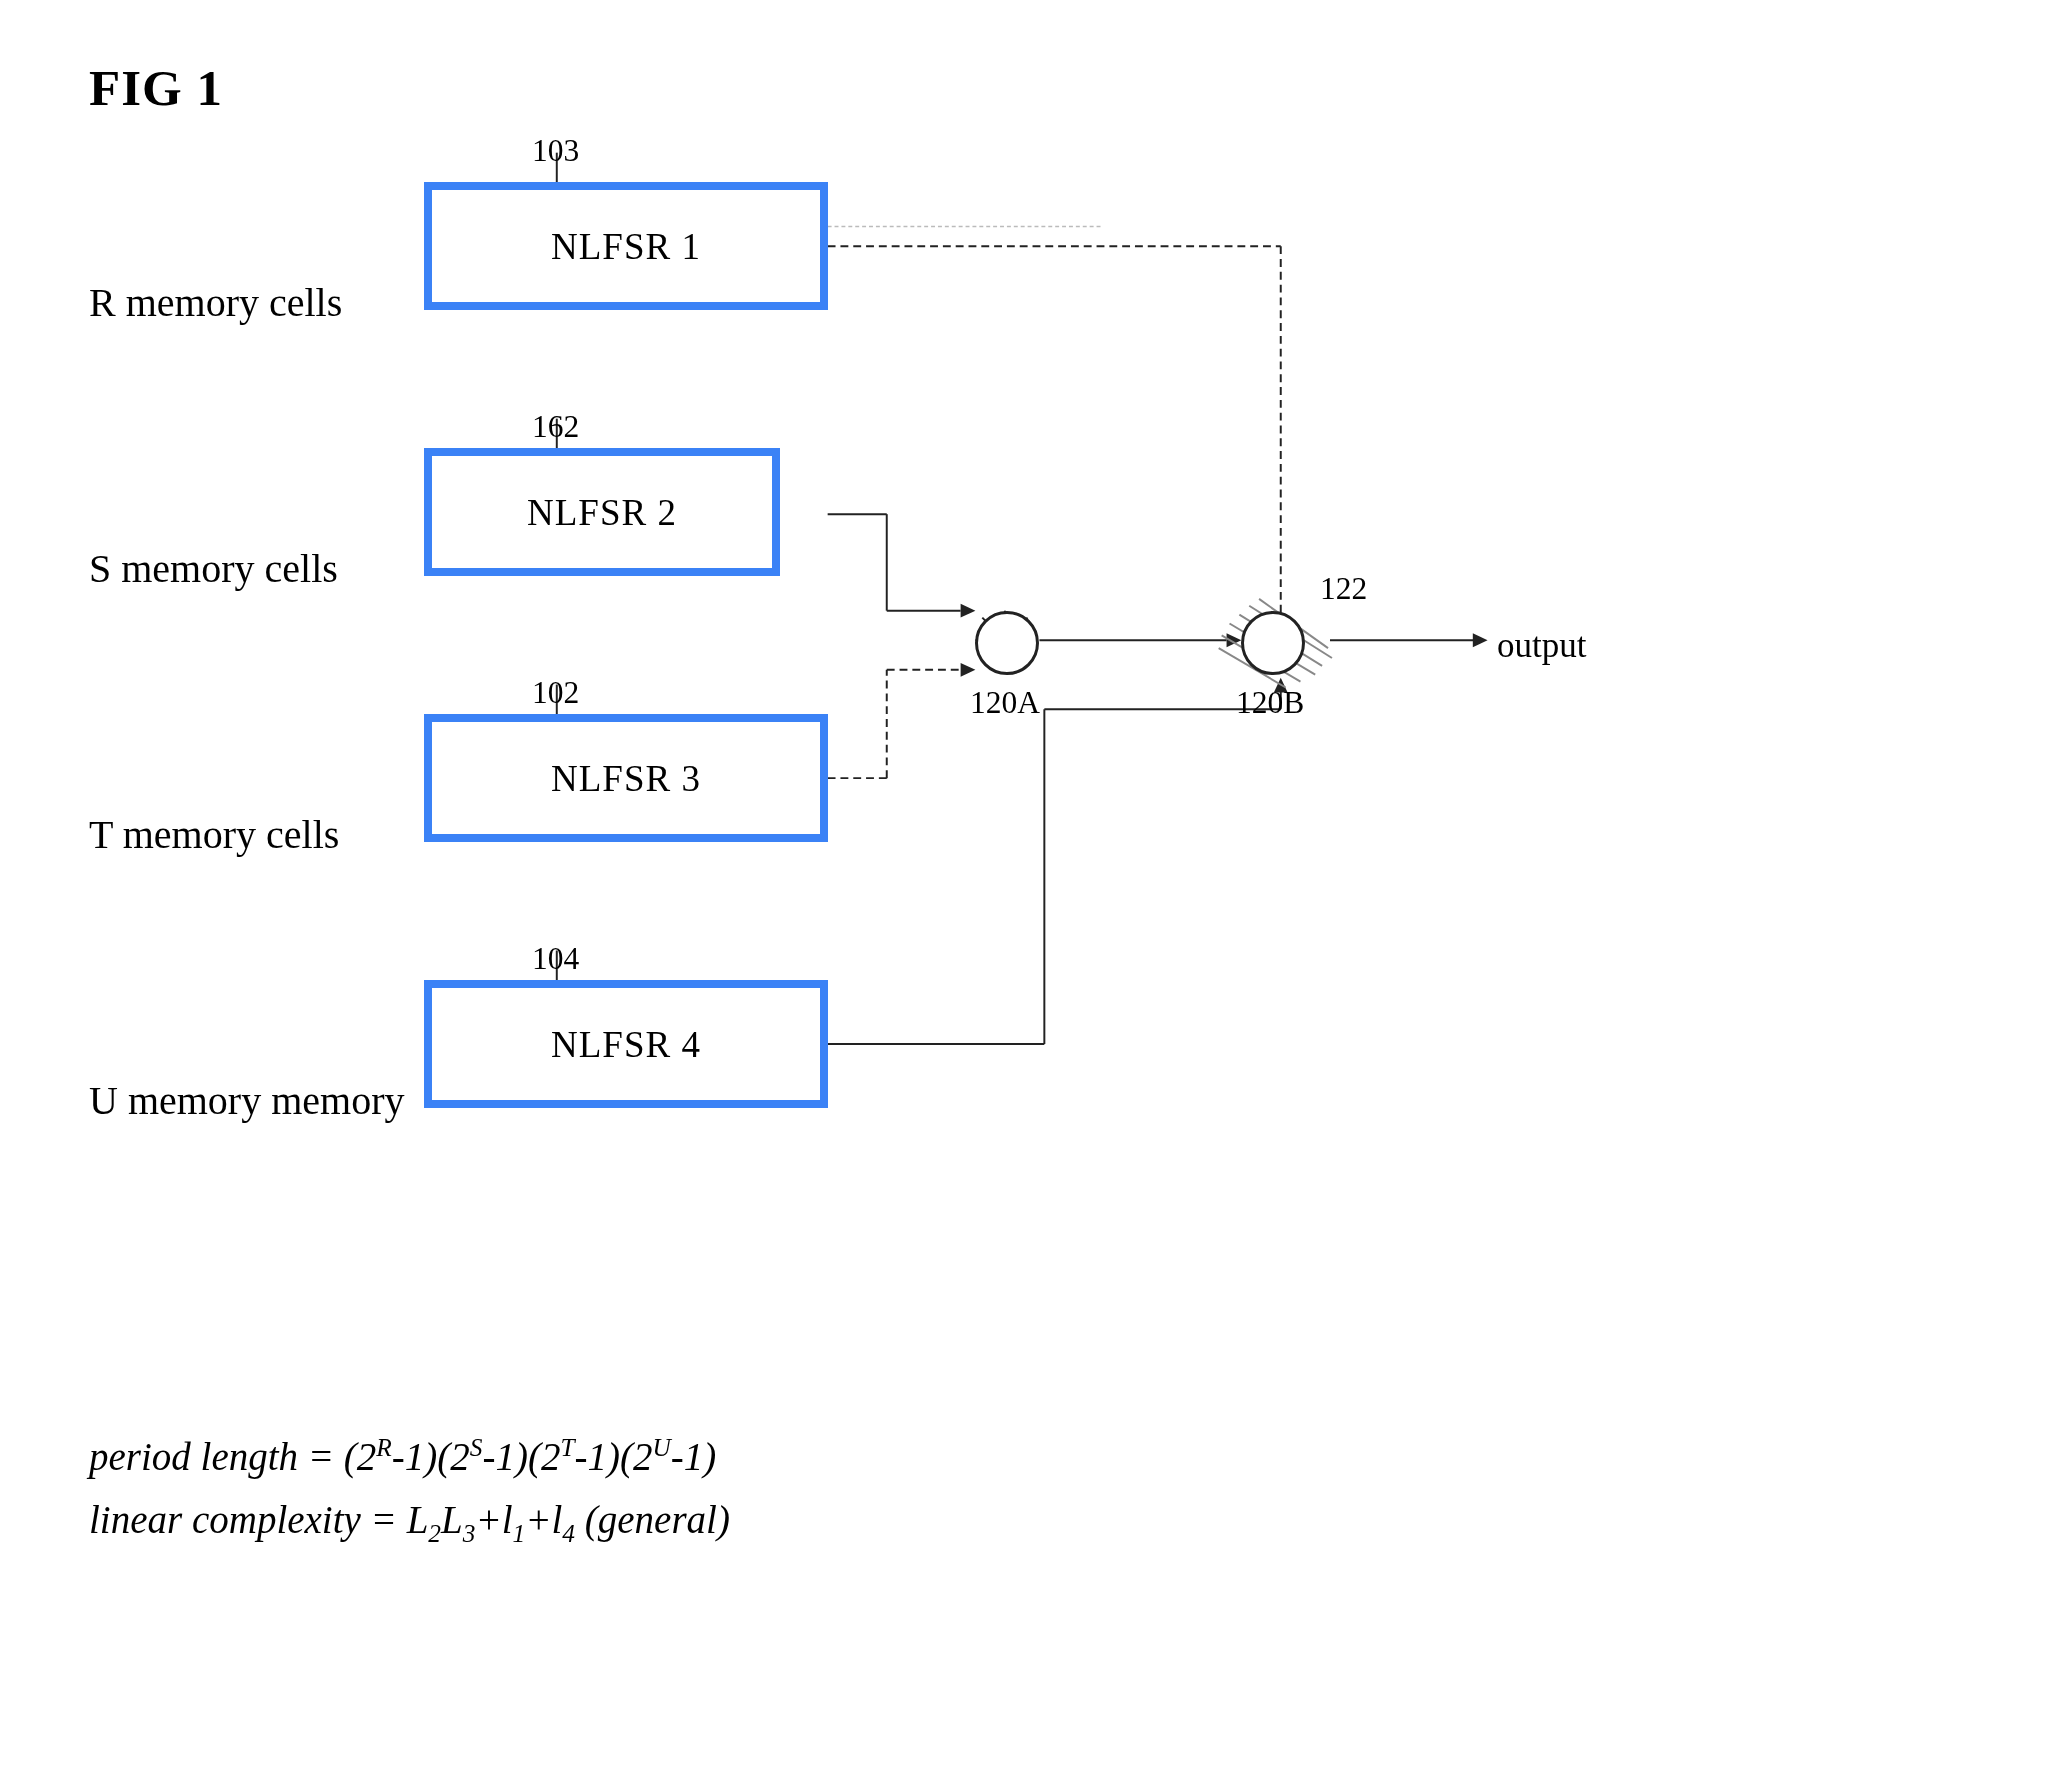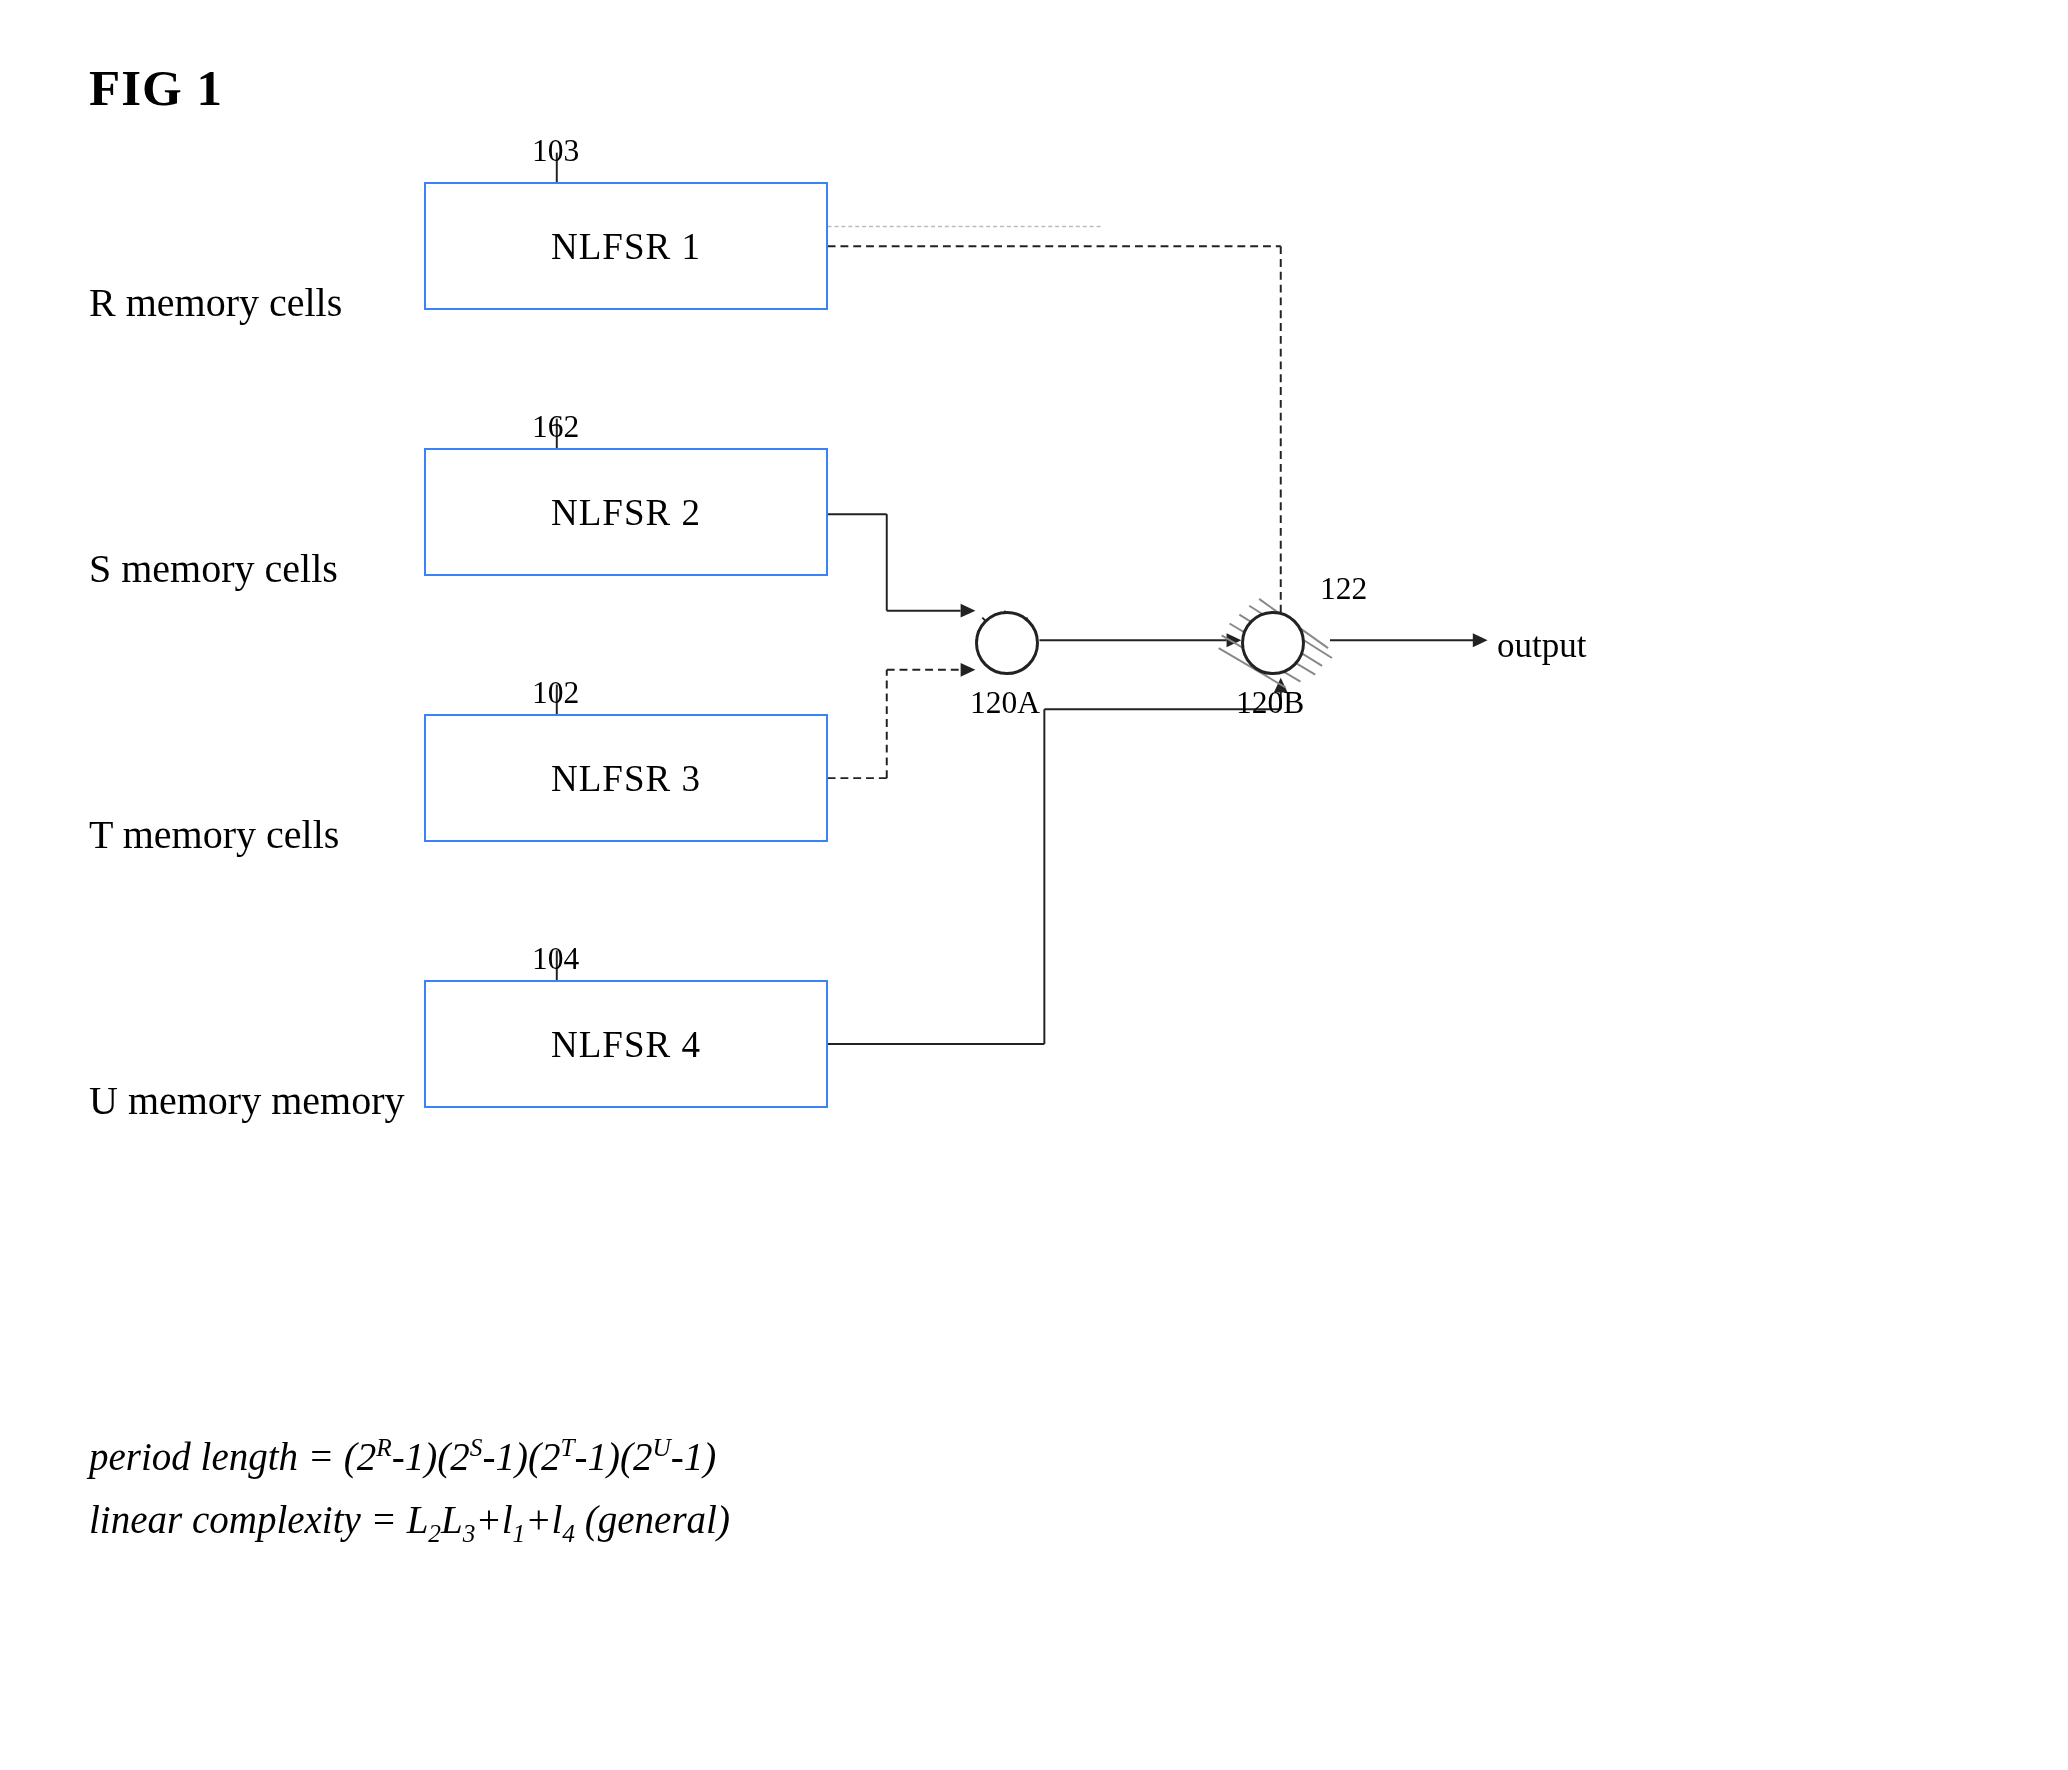--- a/index.html
+++ b/index.html
@@ -17,21 +17,21 @@
       top: 59px;
       left: 89px;
       font-size: 51px;
       font-weight: bold;
       letter-spacing: 1px;
     }
 
     
     .nlfsr-box {
       position: absolute;
-      border: 2px solid #3b82f6;
+      border: 8px solid #3b82f6;
       background: #fff;
       display: flex;
       align-items: center;
       justify-content: center;
       font-size: 37px;
       font-weight: normal;
       letter-spacing: 1px;
     }
 
     
@@ -162,21 +162,21 @@
   <line x1="840" y1="230" x2="1120" y2="230" stroke="#bbb" stroke-width="1.5" stroke-dasharray="4,3"></line>
 
 </svg>
 
 <div class="nlfsr-box" style="top:182px; left:424px; width:404px; height:128px;">
   <span>NLFSR 1</span>
 </div>
 <div class="mem-label" style="top:231px; left:89px;">R memory cells</div>
 <div class="ref-label" style="top:133px; left:532px;">103</div>
 
-<div class="nlfsr-box" style="top:448px; left:424px; width:404px; height:128px;">
+<div class="nlfsr-box" style="top:448px; left:424px; width:356px; height:128px;">
   <span>NLFSR 2</span>
 </div>
 <div class="mem-label" style="top:497px; left:89px;">S memory cells</div>
 <div class="ref-label" style="top:409px; left:532px;">162</div>
 
 <div class="nlfsr-box" style="top:714px; left:424px; width:404px; height:128px;">
   <span>NLFSR 3</span>
 </div>
 <div class="mem-label" style="top:763px; left:89px;">T memory cells</div>
 <div class="ref-label" style="top:675px; left:532px;">102</div>

